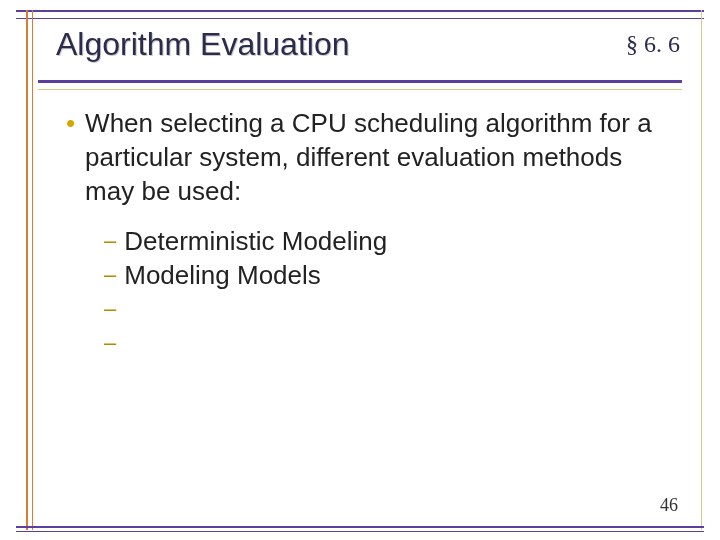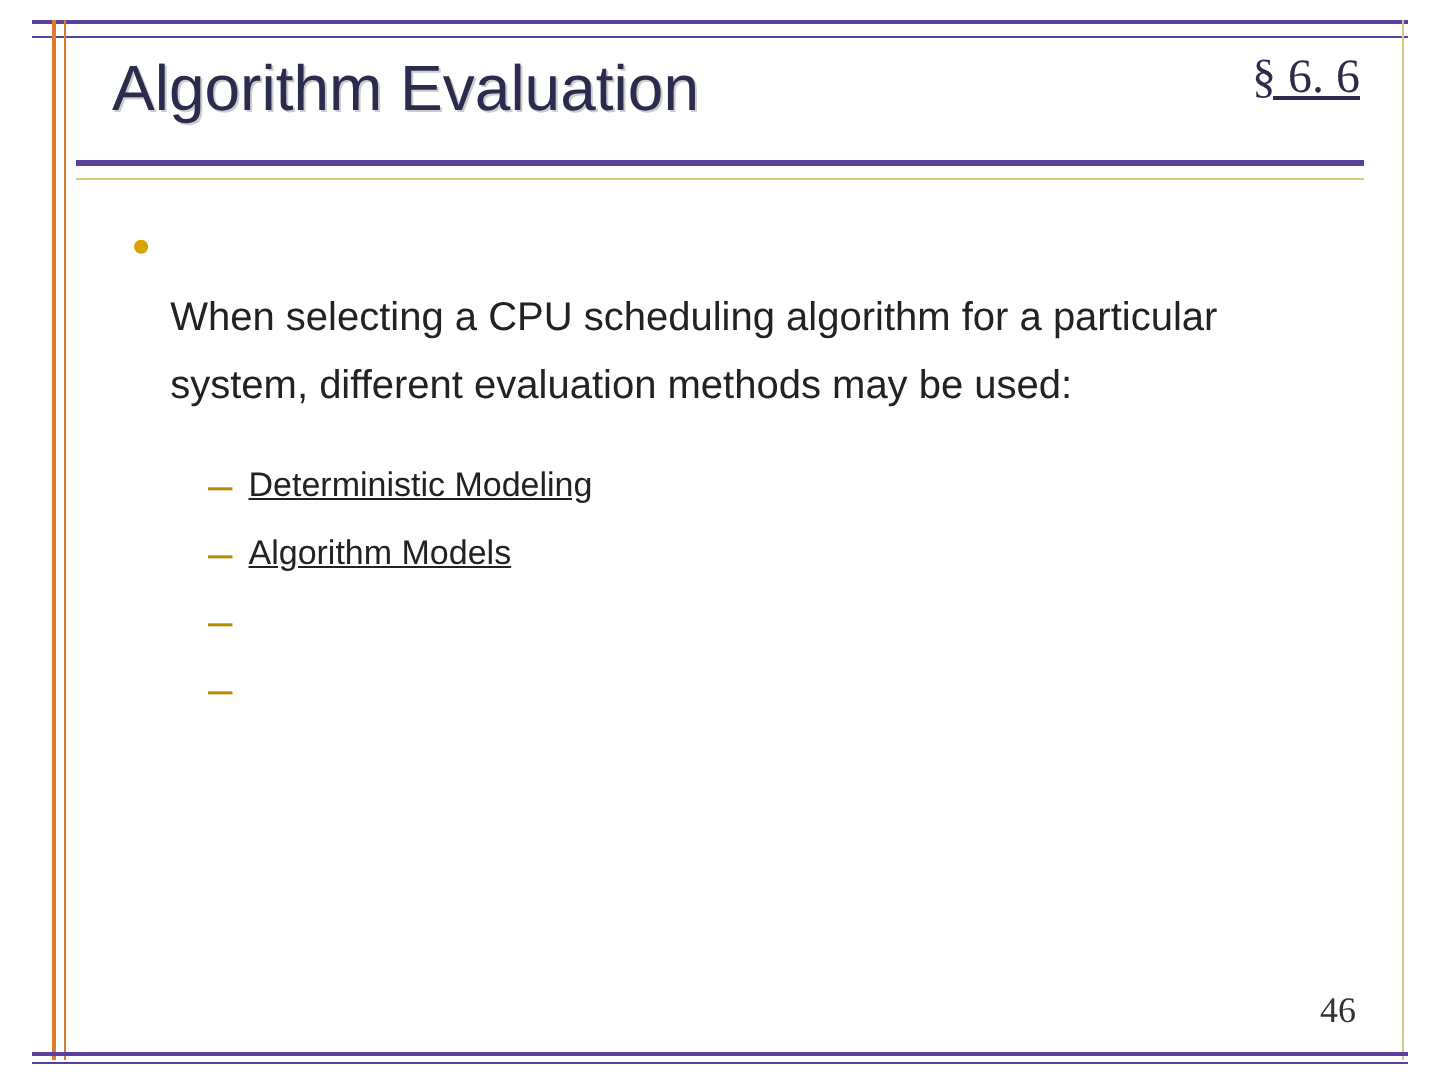--- a/index.html
+++ b/index.html
@@ -64,33 +64,32 @@
     border-top: 1px solid #5a3f9e;
   }
   
   .header {
     position: absolute;
     left: 56px;
     right: 40px;
     top: 26px;
     display: flex;
     justify-content: space-between;
-    align-items: flex-start;
+    align-items: center;
   }
   .title {
     font-size: 32px;
     color: #2b2b4d;
     text-shadow: 1px 1px 0 #ccc;
     font-weight: 400;
   }
   .section-ref {
     font-family: Georgia, 'Times New Roman', serif;
     font-size: 24px;
     color: #2b2b4d;
-    text-decoration: underline;
   }
   
   .title-rule {
     position: absolute;
     left: 38px;
     right: 38px;
     top: 80px;
     height: 6px;
     border-top: 3px solid #5a3f9e;
     border-bottom: 1px solid #d9c982;
@@ -109,44 +108,42 @@
     margin-bottom: 18px;
   }
   .bullet-dot {
     color: #d9a400;
     font-size: 26px;
     line-height: 34px;
     margin-right: 10px;
     flex: 0 0 auto;
   }
   .bullet-text {
-    font-size: 20px;
+    font-size: 26px;
     line-height: 34px;
-    margin-top: 36px;
   }
   .sublist {
     margin-left: 38px;
     margin-top: 6px;
   }
   .sub-row {
     display: flex;
     align-items: flex-start;
     margin-bottom: 4px;
   }
   .sub-dash {
     color: #b48a00;
     font-size: 22px;
     line-height: 30px;
     margin-right: 8px;
     flex: 0 0 auto;
   }
   .sub-text {
-    font-size: 17px;
+    font-size: 26px;
     line-height: 30px;
-    text-decoration: underline;
   }
   .page-num {
     position: absolute;
     right: 42px;
     bottom: 24px;
     font-family: Georgia, 'Times New Roman', serif;
     font-size: 18px;
     color: #333;
     text-align: right;
   }
@@ -174,21 +171,21 @@
       <div class="bullet-dot">•</div>
       <div class="bullet-text">When selecting a CPU scheduling algorithm for a particular system, different evaluation methods may be used:</div>
     </div>
     <div class="sublist">
       <div class="sub-row">
         <div class="sub-dash">–</div>
         <div class="sub-text">Deterministic Modeling</div>
       </div>
       <div class="sub-row">
         <div class="sub-dash">–</div>
-        <div class="sub-text">Algorithm Models</div>
+        <div class="sub-text">Modeling Models</div>
       </div>
       <div class="sub-row">
         <div class="sub-dash">–</div>
       </div>
       <div class="sub-row">
         <div class="sub-dash">–</div>
       </div>
     </div>
   </div>
 

